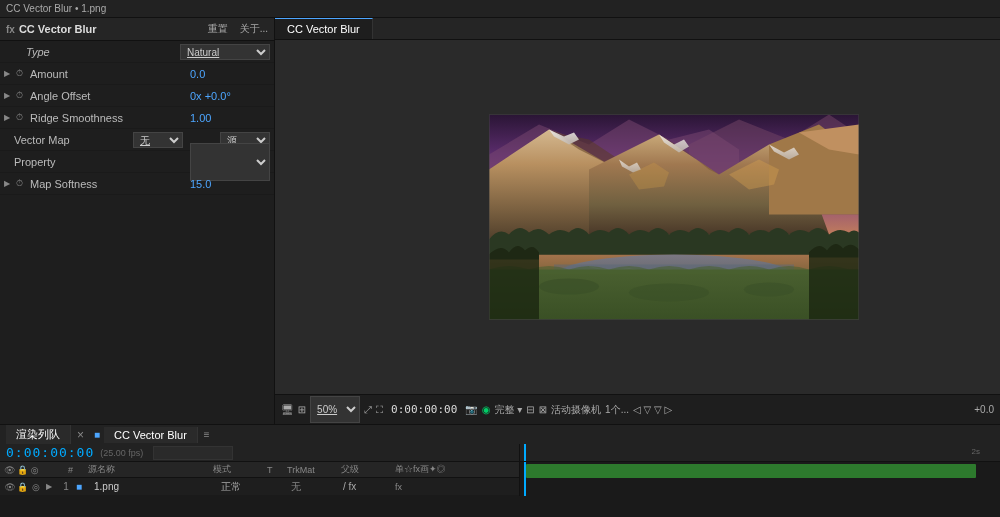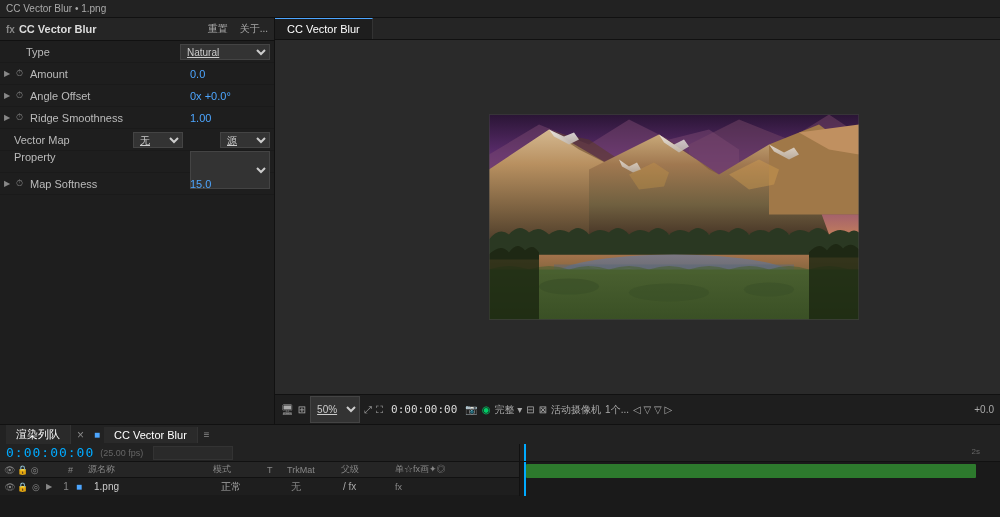--- a/index.html
+++ b/index.html
@@ -104,20 +104,21 @@
       align-items: center;
       height: 22px;
       padding: 0 4px 0 26px;
       border-bottom: 1px solid #1a1a1a;
     }
 
     .type-label {
       flex: 1;
       color: #bbb;
       font-size: 11px;
+      font-style: italic;
     }
 
     .type-select {
       background: #333;
       border: 1px solid #444;
       color: #ccc;
       font-size: 10px;
       padding: 1px 2px;
       width: 90px;
       height: 16px;
@@ -154,20 +155,21 @@
       color: #ccc;
       font-size: 10px;
       padding: 1px 2px;
       width: 50px;
       height: 16px;
       margin-left: 2px;
     }
 
     .property-row {
       display: flex;
+      align-items: center;
       height: 22px;
       padding: 0 4px 0 14px;
       border-bottom: 1px solid #1a1a1a;
     }
 
     .prop-label {
       flex: 1;
       color: #bbb;
       font-size: 11px;
     }

